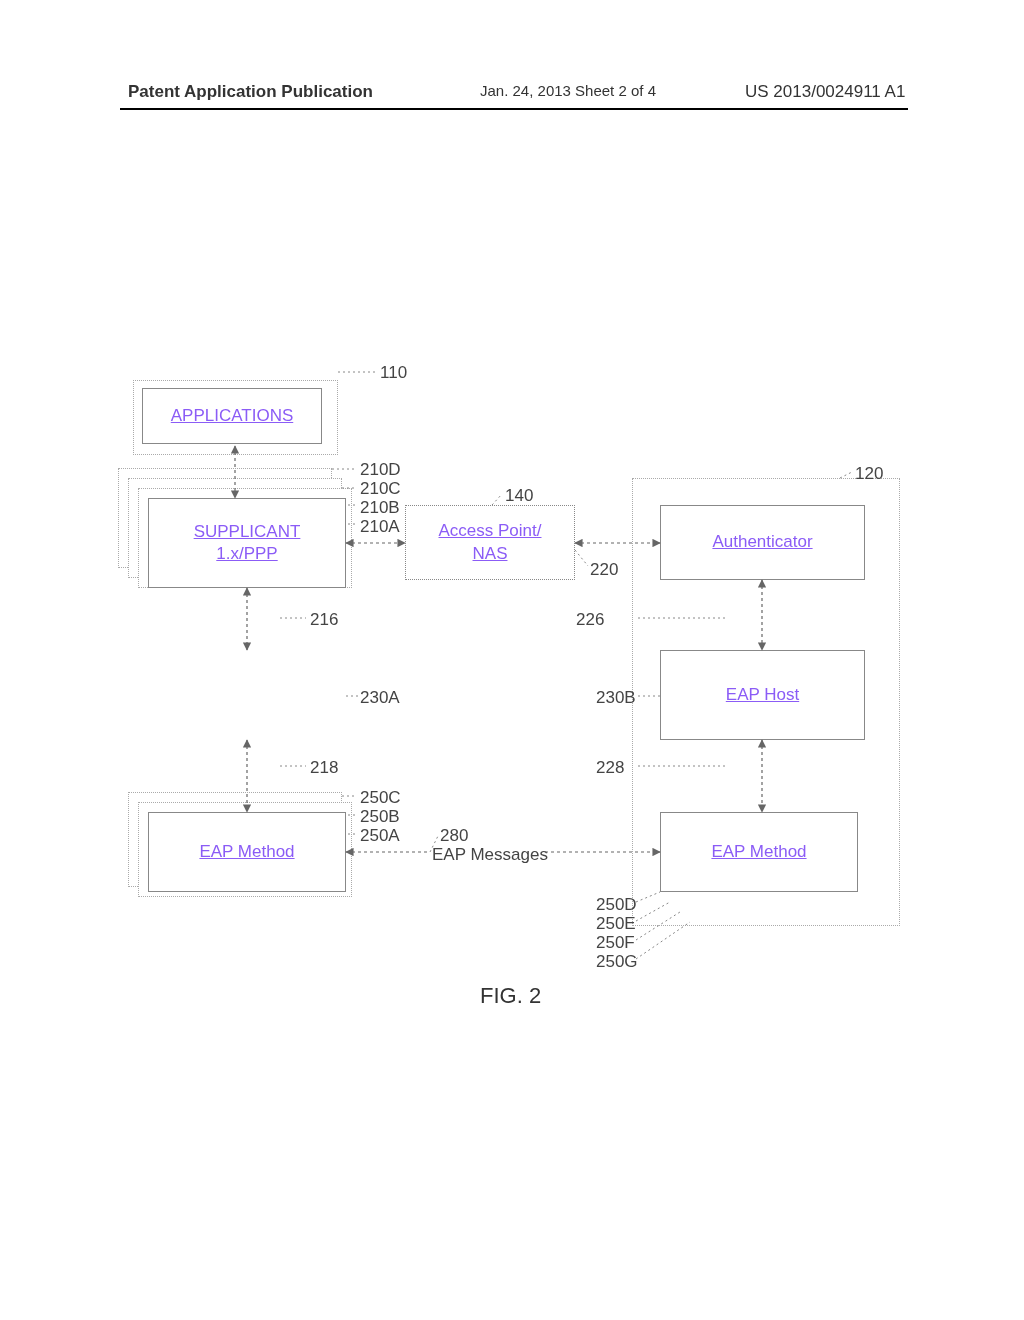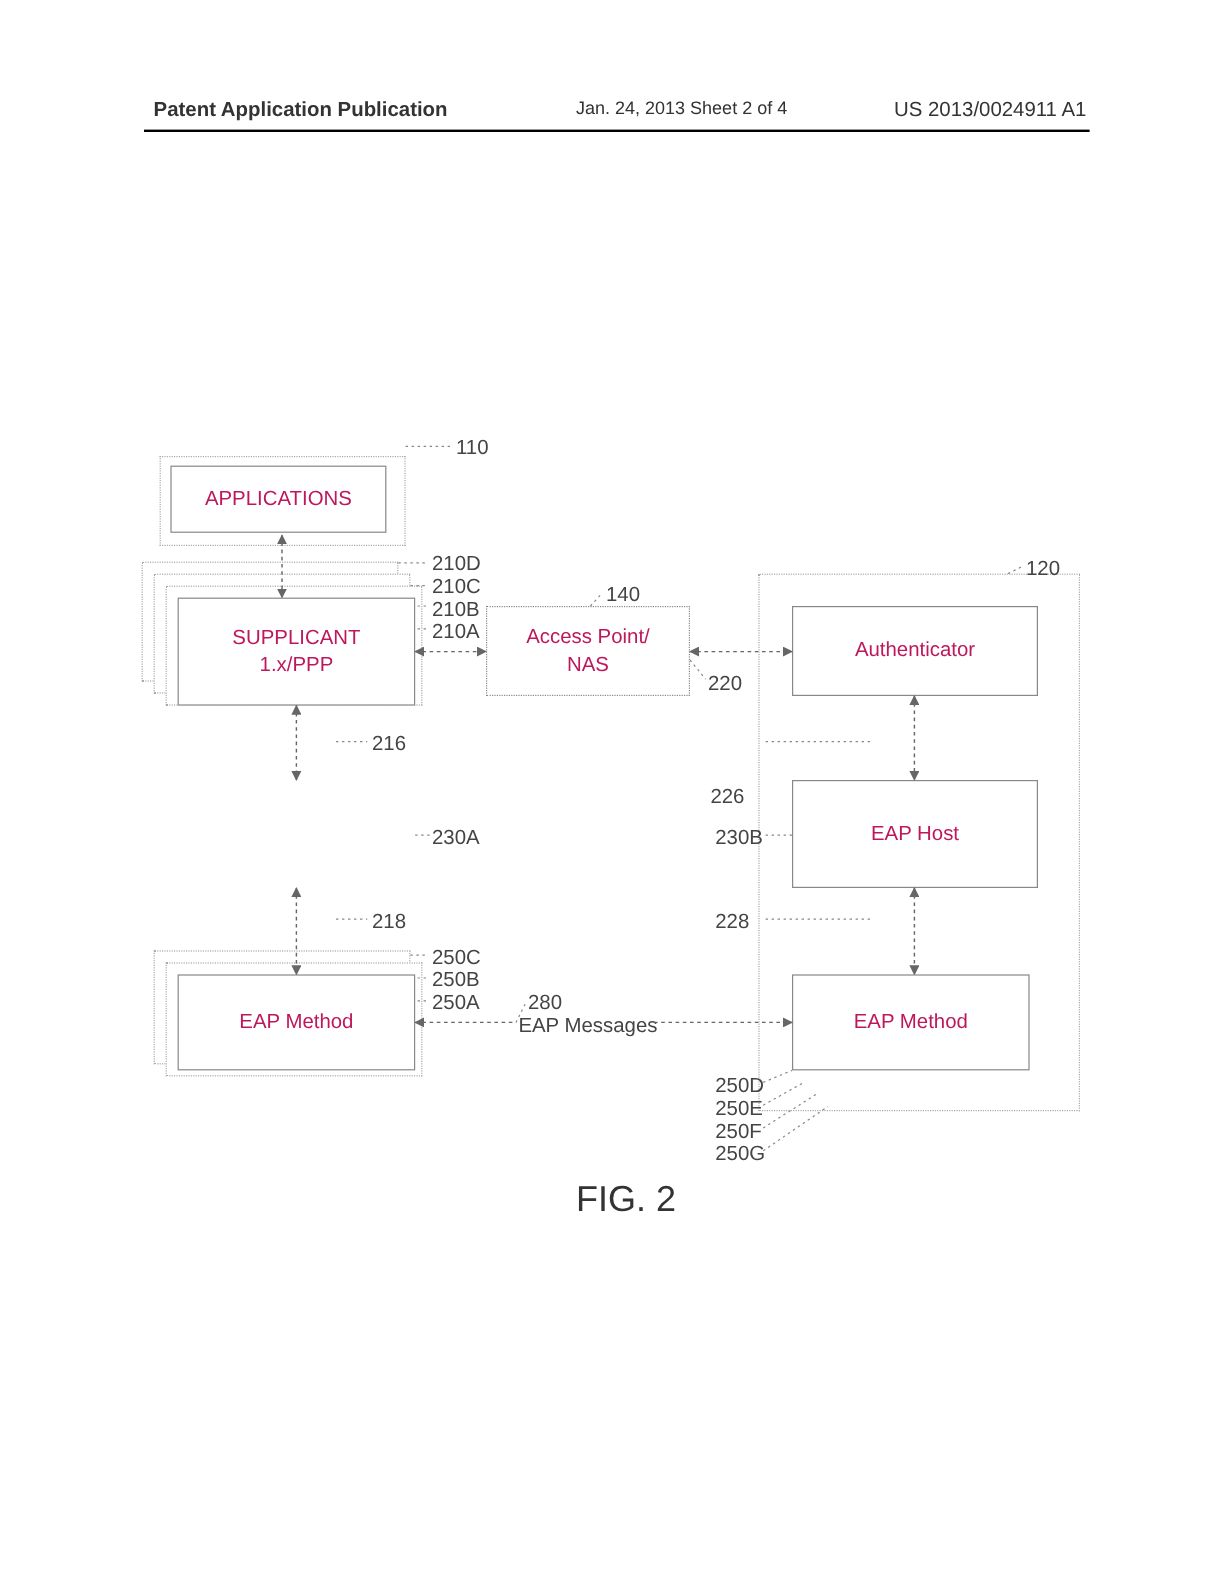--- a/index.html
+++ b/index.html
@@ -61,22 +61,23 @@
 
   .box {
     position: absolute;
     border: 1px solid #888;
     background: #fff;
     display: flex;
     align-items: center;
     justify-content: center;
     text-align: center;
     font-size: 17px;
-    color: #be185d;
+    color: #8b5cf6;
     box-sizing: border-box;
+    text-decoration: underline;
   }
   .box.dashed { border-style: dotted; }
   .box .inner {
     white-space: pre-line;
     line-height: 1.3;
   }
 
   .stack-ghost {
     position: absolute;
     border: 1px dotted #aaa;
@@ -86,21 +87,21 @@
 
   .label {
     position: absolute;
     font-size: 17px;
     color: #444;
     white-space: nowrap;
   }
 
   .figcap {
     position: absolute;
-    font-size: 30px;
+    font-size: 22px;
     color: #333;
     font-weight: 500;
   }
 
   svg.overlay {
     position: absolute;
     left: 0;
     top: 0;
     width: 1024px;
     height: 1320px;
@@ -164,21 +165,21 @@
 
     <div class="label" style="left:380px; top:363px;">110</div>
     <div class="label" style="left:360px; top:460px;">210D</div>
     <div class="label" style="left:360px; top:479px;">210C</div>
     <div class="label" style="left:360px; top:498px;">210B</div>
     <div class="label" style="left:360px; top:517px;">210A</div>
     <div class="label" style="left:505px; top:486px;">140</div>
     <div class="label" style="left:855px; top:464px;">120</div>
     <div class="label" style="left:590px; top:560px;">220</div>
     <div class="label" style="left:310px; top:610px;">216</div>
-    <div class="label" style="left:592px; top:610px;margin-top:44px;">226</div>
+    <div class="label" style="left:576px; top:610px;">226</div>
     <div class="label" style="left:360px; top:688px;">230A</div>
     <div class="label" style="left:596px; top:688px;">230B</div>
     <div class="label" style="left:310px; top:758px;">218</div>
     <div class="label" style="left:596px; top:758px;">228</div>
     <div class="label" style="left:360px; top:788px;">250C</div>
     <div class="label" style="left:360px; top:807px;">250B</div>
     <div class="label" style="left:360px; top:826px;">250A</div>
     <div class="label" style="left:440px; top:826px;">280</div>
     <div class="label" style="left:432px; top:845px;">EAP Messages</div>
     <div class="label" style="left:596px; top:895px;">250D</div>

